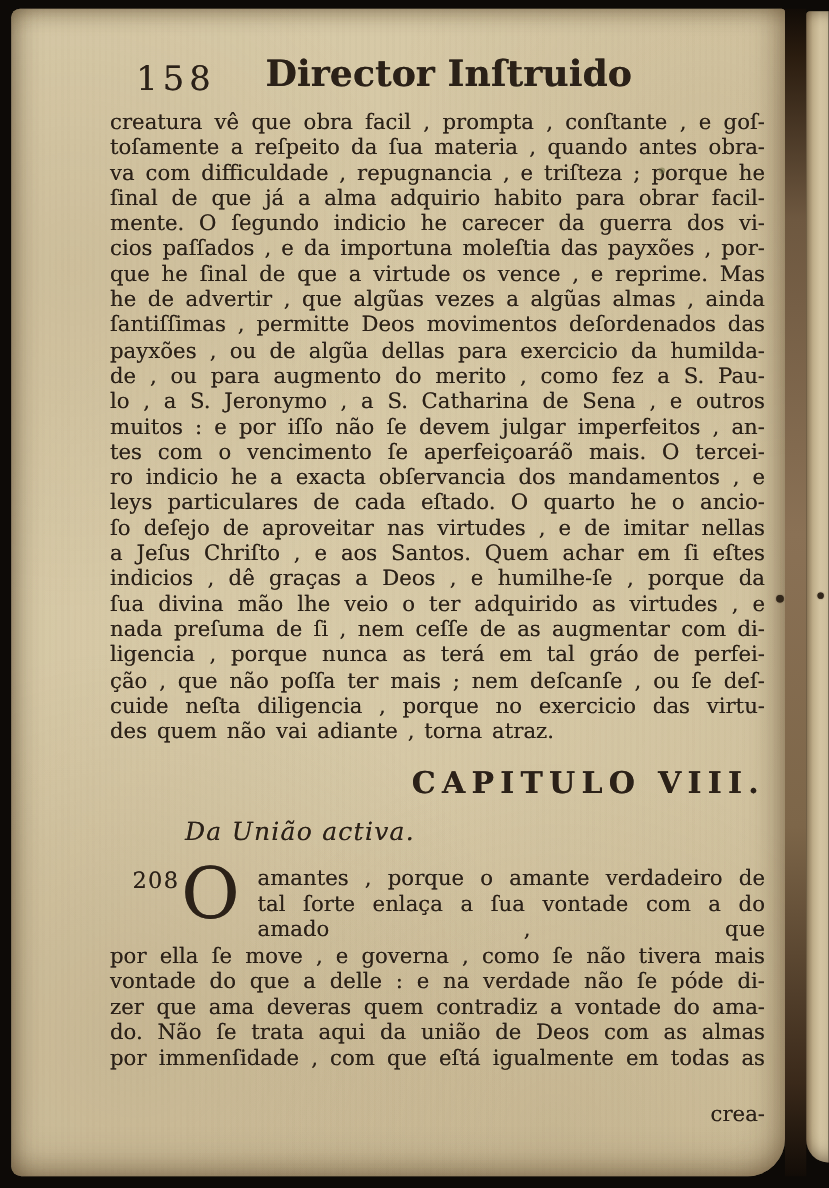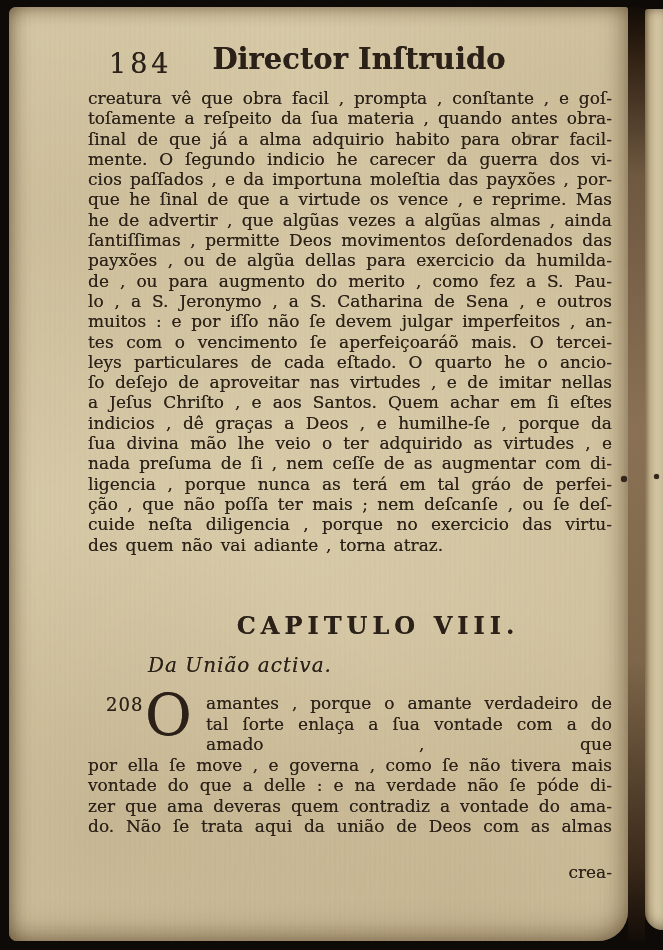--- a/index.html
+++ b/index.html
@@ -61,21 +61,21 @@
   .body-col{
     position:absolute;left:79px;width:524px;color:#2b2118;
     font-size:17px;line-height:20.3px;word-spacing:2.5px;
     text-shadow:0 0 .45px rgba(43,33,24,.65);
   }
   .para1{top:81px;}
   .tline{text-align:justify;text-align-last:justify;white-space:normal;}
   .para1 .tline:last-child{text-align-last:left;}
 
   .chapter-heading{
-    position:absolute;left:79px;top:604px;width:524px;text-align:center;text-indent:56px;
+    position:absolute;left:79px;top:604px;width:524px;text-align:right;text-indent:56px;
     font-size:24px;font-weight:bold;letter-spacing:5px;color:#2b2118;
     text-shadow:0 0 .5px rgba(43,33,24,.7);
   }
   .chapter-subtitle{
     position:absolute;left:79px;top:646px;width:524px;text-indent:60px;
     font-style:italic;font-size:20px;letter-spacing:1px;color:#2b2118;
     text-shadow:0 0 .5px rgba(43,33,24,.7);
   }
 
   .para2{top:686px;line-height:20.5px;}
@@ -88,37 +88,39 @@
     position:absolute;left:57px;top:-3px;
     font-size:57px;line-height:50px;
   }
   .catchword-line{text-align:right;margin-top:25px;}
 </style>
 </head>
 <body>
 
 <div class="page-main">
 
-  <div class="folio">184</div>
+  <div class="folio">158</div>
   <div class="running-title">Director Inſtruido</div>
 
   <div class="body-col para1">
       <div class="tline">creatura vê que obra facil , prompta , conſtante , e goſ-</div>
       <div class="tline">toſamente a reſpeito da ſua materia , quando antes obra-</div>
+      <div class="tline">va com difficuldade , repugnancia , e triſteza ; porque he</div>
       <div class="tline">ſinal de que já a alma adquirio habito para obrar facil-</div>
       <div class="tline">mente. O ſegundo indicio he carecer da guerra dos vi-</div>
       <div class="tline">cios paſſados , e da importuna moleſtia das payxões , por-</div>
       <div class="tline">que he ſinal de que a virtude os vence , e reprime. Mas</div>
       <div class="tline">he de advertir , que algũas vezes a algũas almas , ainda</div>
       <div class="tline">ſantiſſimas , permitte Deos movimentos deſordenados das</div>
       <div class="tline">payxões , ou de algũa dellas para exercicio da humilda-</div>
       <div class="tline">de , ou para augmento do merito , como fez a S. Pau-</div>
       <div class="tline">lo , a S. Jeronymo , a S. Catharina de Sena , e outros</div>
       <div class="tline">muitos : e por iſſo não ſe devem julgar imperfeitos , an-</div>
       <div class="tline">tes com o vencimento ſe aperfeiçoaráõ mais. O tercei-</div>
+      <div class="tline">ro indicio he a exacta obſervancia dos mandamentos , e</div>
       <div class="tline">leys particulares de cada eſtado. O quarto he o ancio-</div>
       <div class="tline">ſo deſejo de aproveitar nas virtudes , e de imitar nellas</div>
       <div class="tline">a Jeſus Chriſto , e aos Santos. Quem achar em ſi eſtes</div>
       <div class="tline">indicios , dê graças a Deos , e humilhe-ſe , porque da</div>
       <div class="tline">ſua divina mão lhe veio o ter adquirido as virtudes , e</div>
       <div class="tline">nada preſuma de ſi , nem ceſſe de as augmentar com di-</div>
       <div class="tline">ligencia , porque nunca as terá em tal gráo de perfei-</div>
       <div class="tline">ção , que não poſſa ter mais ; nem deſcanſe , ou ſe deſ-</div>
       <div class="tline">cuide neſta diligencia , porque no exercicio das virtu-</div>
       <div class="tline">des quem não vai adiante , torna atraz.</div>
@@ -130,20 +132,21 @@
   <div class="body-col para2">
     <span class="marg-num">208</span>
     <span class="drop-cap">O</span>
     <div>
         <div class="tline">amantes , porque o amante verdadeiro de</div>
         <div class="tline">tal ſorte enlaça a ſua vontade com a do amado , que</div>
         <div class="tline">por ella ſe move , e governa , como ſe não tivera mais</div>
         <div class="tline">vontade do que a delle : e na verdade não ſe póde di-</div>
         <div class="tline">zer que ama deveras quem contradiz a vontade do ama-</div>
         <div class="tline">do. Não ſe trata aqui da união de Deos com as almas</div>
+        <div class="tline">por immenſidade , com que eſtá igualmente em todas as</div>
       </div>
     <div class="catchword-line">crea-</div>
   </div>
 
   <div class="speck" style="left:518px;top:127px;width:5px;height:5px;"></div>
   <div class="ink-dot" style="left:612px;top:469px;width:6px;height:6px;"></div>
 </div>
 
 <div class="crease"></div>
 <div class="edge-strip">

